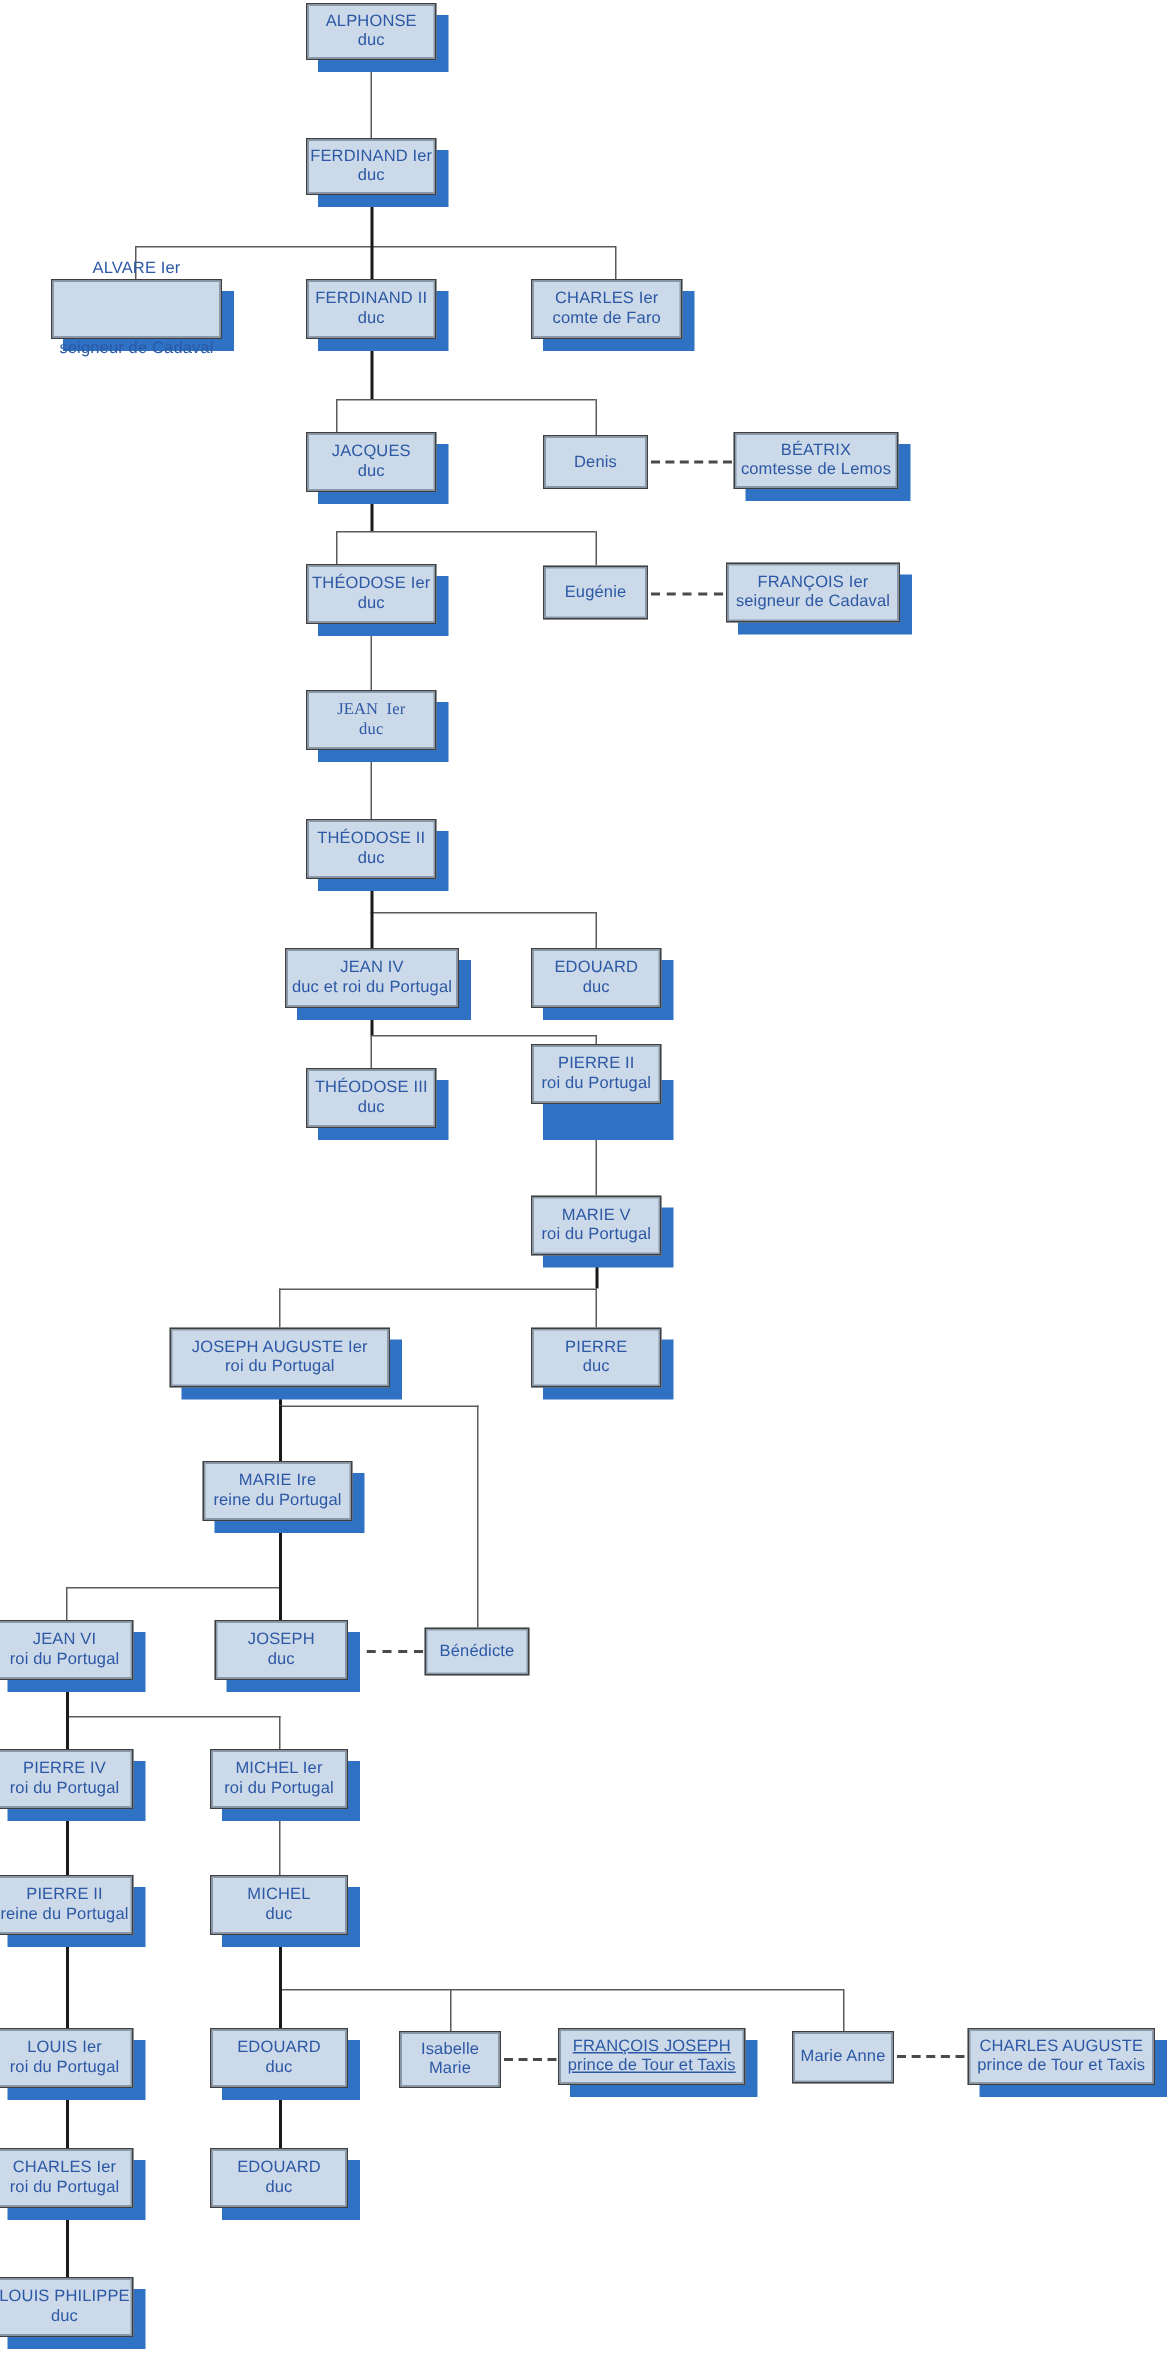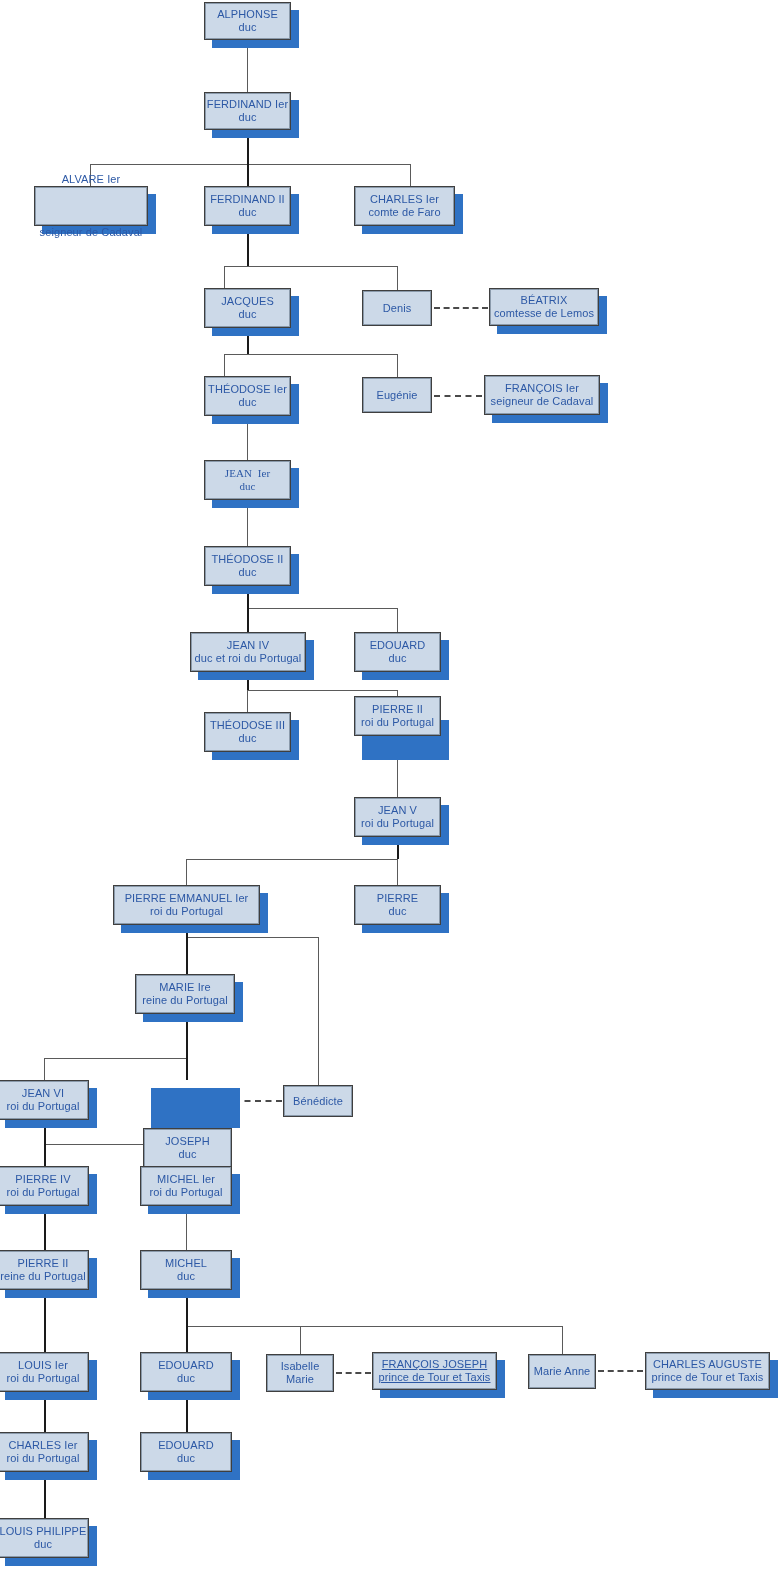--- a/index.html
+++ b/index.html
@@ -215,40 +215,40 @@
       </div>
       <div class="node" style="left: 204px; top: 712px; width: 87px; height: 40px;">
         <span class="l1">THÉODOSE III</span>
         <span class="l2">duc</span>
       </div>
       <div class="node" style="left: 354px; top: 696px; width: 87px; height: 40px;">
         <span class="l1">PIERRE II</span>
         <span class="l2">roi du Portugal</span>
       </div>
       <div class="node" style="left: 354px; top: 797px; width: 87px; height: 40px;">
-        <span class="l1">JEAN V</span>
+        <span class="l1">MARIE V</span>
         <span class="l2">roi du Portugal</span>
       </div>
       <div class="node" style="left: 113px; top: 885px; width: 147px; height: 40px;">
-        <span class="l1">PIERRE EMMANUEL Ier</span>
+        <span class="l1">JOSEPH AUGUSTE Ier</span>
         <span class="l2">roi du Portugal</span>
       </div>
       <div class="node" style="left: 354px; top: 885px; width: 87px; height: 40px;">
         <span class="l1">PIERRE</span>
         <span class="l2">duc</span>
       </div>
       <div class="node" style="left: 135px; top: 974px; width: 100px; height: 40px;">
         <span class="l1">MARIE Ire</span>
         <span class="l2">reine du Portugal</span>
       </div>
       <div class="node" style="left: -3px; top: 1080px; width: 92px; height: 40px;">
         <span class="l1">JEAN VI</span>
         <span class="l2">roi du Portugal</span>
       </div>
-      <div class="node" style="left: 143px; top: 1080px; width: 89px; height: 40px; margin-top: 48px;">
+      <div class="node" style="left: 143px; top: 1080px; width: 89px; height: 40px;">
         <span class="l1">JOSEPH</span>
         <span class="l2">duc</span>
       </div>
       <div class="node" style="left: 283px; top: 1085px; width: 70px; height: 32px;">
         <span class="l1">Bénédicte</span>
       </div>
       <div class="node" style="left: -3px; top: 1166px; width: 92px; height: 40px;">
         <span class="l1">PIERRE IV</span>
         <span class="l2">roi du Portugal</span>
       </div>

